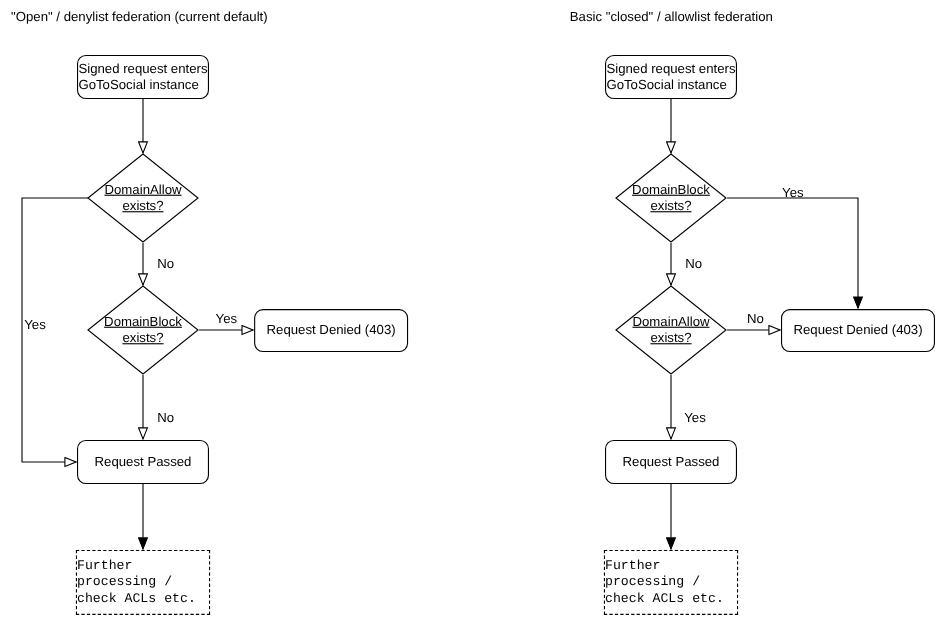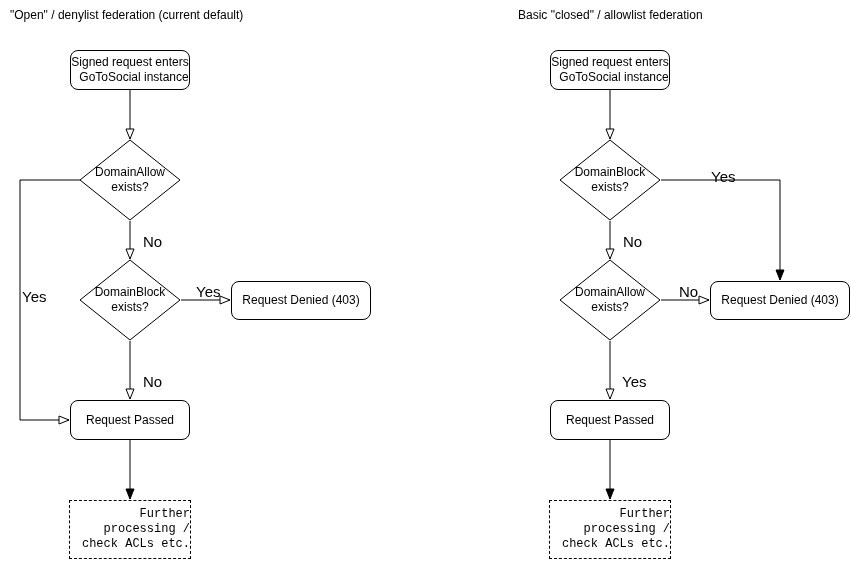--- a/index.html
+++ b/index.html
@@ -24,44 +24,45 @@
   }
   .node {
     position: absolute;
     box-sizing: border-box;
     border: 1px solid #000000;
     border-radius: 8px;
     background: #ffffff;
     display: flex;
     align-items: center;
     justify-content: center;
-    text-align: right;
+    text-align: left;
     font-size: 12px;
     line-height: 1.25;
     white-space: pre-line;
   }
   .node.dashed {
     border-style: dashed;
     border-radius: 0;
     font-family: Liberation Mono, monospace;
   }
   .diamond-label {
     position: absolute;
     display: flex;
     align-items: center;
     justify-content: center;
     text-align: center;
     font-size: 12px;
     line-height: 1.25;
     white-space: pre-line;
     pointer-events: none;
+    text-decoration: underline;
   }
   .edge-label {
     position: absolute;
-    font-size: 15px;
+    font-size: 12px;
     white-space: nowrap;
   }
 </style>
 </head>
 <body>
 
 <div class="canvas">
 
   <svg class="wires" viewBox="0 0 851 561" xmlns="http://www.w3.org/2000/svg">
     <defs>

